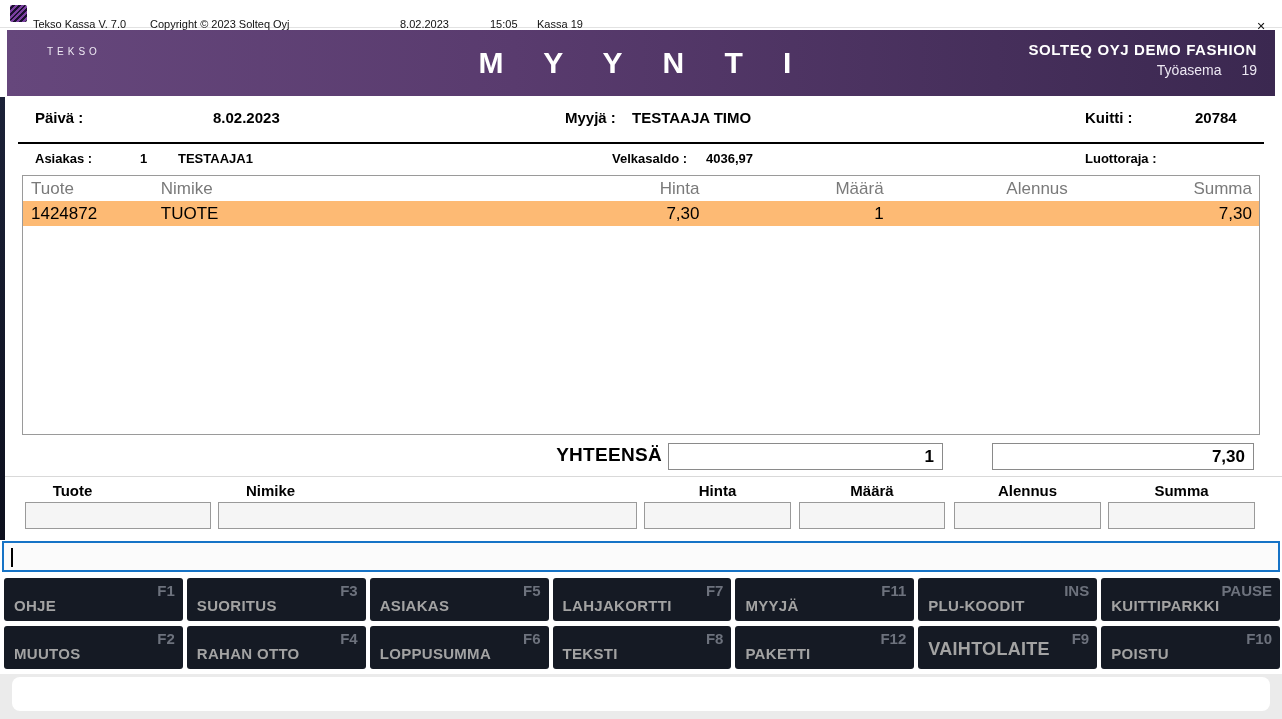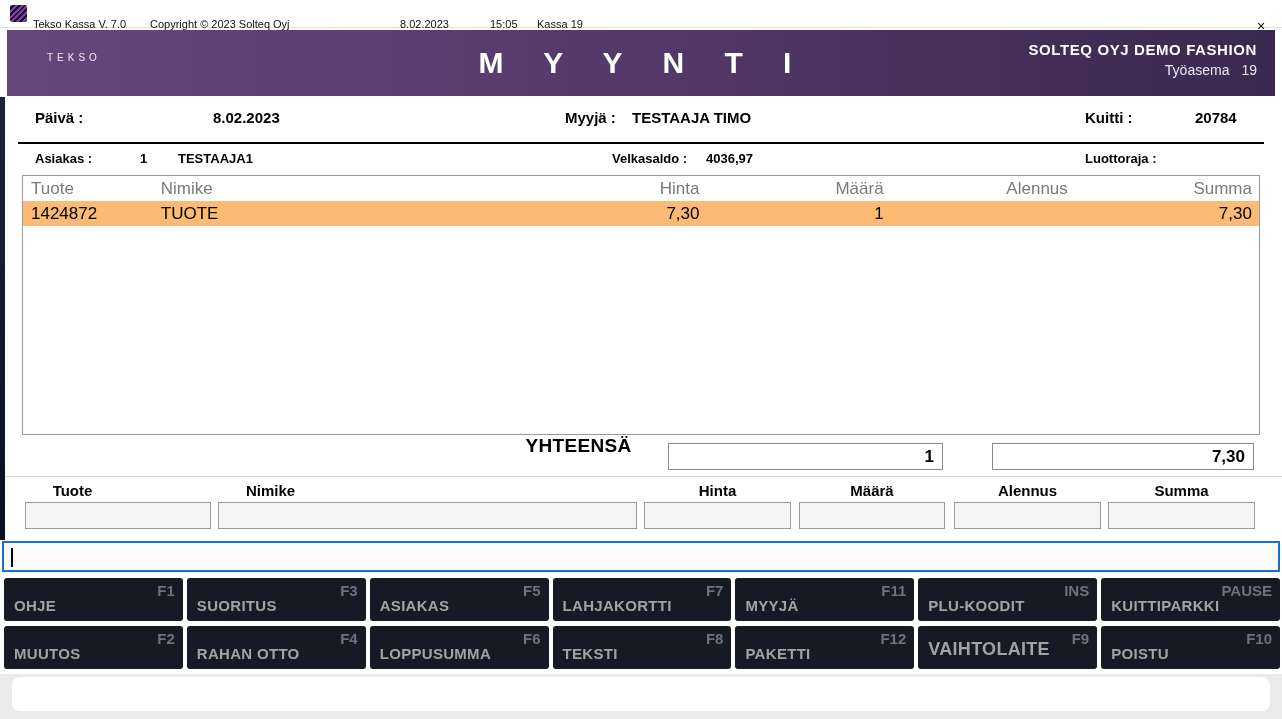--- a/index.html
+++ b/index.html
@@ -21,26 +21,26 @@
   .tb-time  { left:490px; }
   .tb-kassa { left:537px; }
   .close-btn { position:absolute; right:8px; top:2px; width:26px; height:24px; display:flex;
     align-items:center; justify-content:center; font-size:17px; color:#000; cursor:pointer; }
 
   
   .header { position:relative; height:66px; margin:2px 7px 0 7px; flex:0 0 auto;
     background:linear-gradient(90deg,#66477c 0%,#593b6e 40%,#3b2850 100%); color:#fff; }
   .logo-block { position:absolute; left:40px; top:12px; }
   .logo-main { font-size:26px; font-weight:bold; letter-spacing:5px; }
-  .logo-sub  { font-size:10px; letter-spacing:4px; text-align:right; padding-right:6px; margin-top:10px; color:#efeaf4; }
+  .logo-sub  { font-size:10px; letter-spacing:4px; text-align:right; padding-right:6px; margin-top:4px; color:#efeaf4; }
   .header-title { position:absolute; left:0; right:12px; top:16px; text-align:center;
     font-size:30px; font-weight:bold; letter-spacing:16px; text-indent:16px; }
   .header-right { position:absolute; right:18px; top:11px; text-align:right; }
   .store-name { font-size:15px; font-weight:bold; letter-spacing:0.6px; }
-  .workstation { margin-top:4px; font-size:14px; color:#ece7f2; display:flex; justify-content:flex-end; gap:12px; }
+  .workstation { margin-top:4px; font-size:14px; color:#ece7f2; display:flex; justify-content:flex-end; gap:20px; }
 
   
   .info-band { position:relative; height:46px; flex:0 0 auto; }
   .info-band span { position:absolute; top:13px; font-weight:bold; font-size:15px; white-space:nowrap; }
   .lbl-paiva { left:35px; } .val-paiva { left:213px; }
   .lbl-myyja { left:565px; } .val-myyja { left:632px; }
   .lbl-kuitti { left:1085px; } .val-kuitti { left:1195px; }
   .rule-dark { border-top:2px solid #000; margin:0 18px; }
 
   .customer-band { position:relative; height:31px; flex:0 0 auto; }
@@ -53,21 +53,21 @@
   .sale-table { margin:0 22px; height:260px; border:1px solid #9a9a9a; background:#fff;
     overflow:hidden; flex:0 0 auto; font-size:17px; }
   .trow { display:grid; grid-template-columns:10.5% 30% 14.8% 14.9% 14.9% 14.9%; align-items:center; height:25px; }
   .trow.head { color:#7a7a7a; }
   .trow.data { background:#fdba74; color:#000; }
   .tc { padding:0 8px; white-space:nowrap; overflow:hidden; }
   .tc.num { text-align:right; padding-right:7px; }
 
   
   .totals-band { position:relative; height:41px; flex:0 0 auto; }
-  .totals-label { position:absolute; left:495px; top:0; width:167px; text-align:center;
+  .totals-label { position:absolute; left:495px; top:9px; width:167px; text-align:right;
     font-size:19px; font-weight:bold; letter-spacing:0.3px; }
   .totals-box { position:absolute; top:8px; height:27px; border:1px solid #8a8a8a; background:#fff;
     font-size:17px; font-weight:bold; text-align:right; padding:3px 8px 0 0; }
   .box-qty { left:668px; width:275px; }
   .box-sum { left:992px; width:262px; }
 
   
   .entry-band { position:relative; height:59px; border-top:1px solid #d9d9d9; flex:0 0 auto; }
   .entry-band label { position:absolute; top:5px; font-size:15px; font-weight:bold; text-align:center; white-space:nowrap; }
   .entry-band input { position:absolute; top:25px; height:27px; border:1px solid #9a9a9a;

